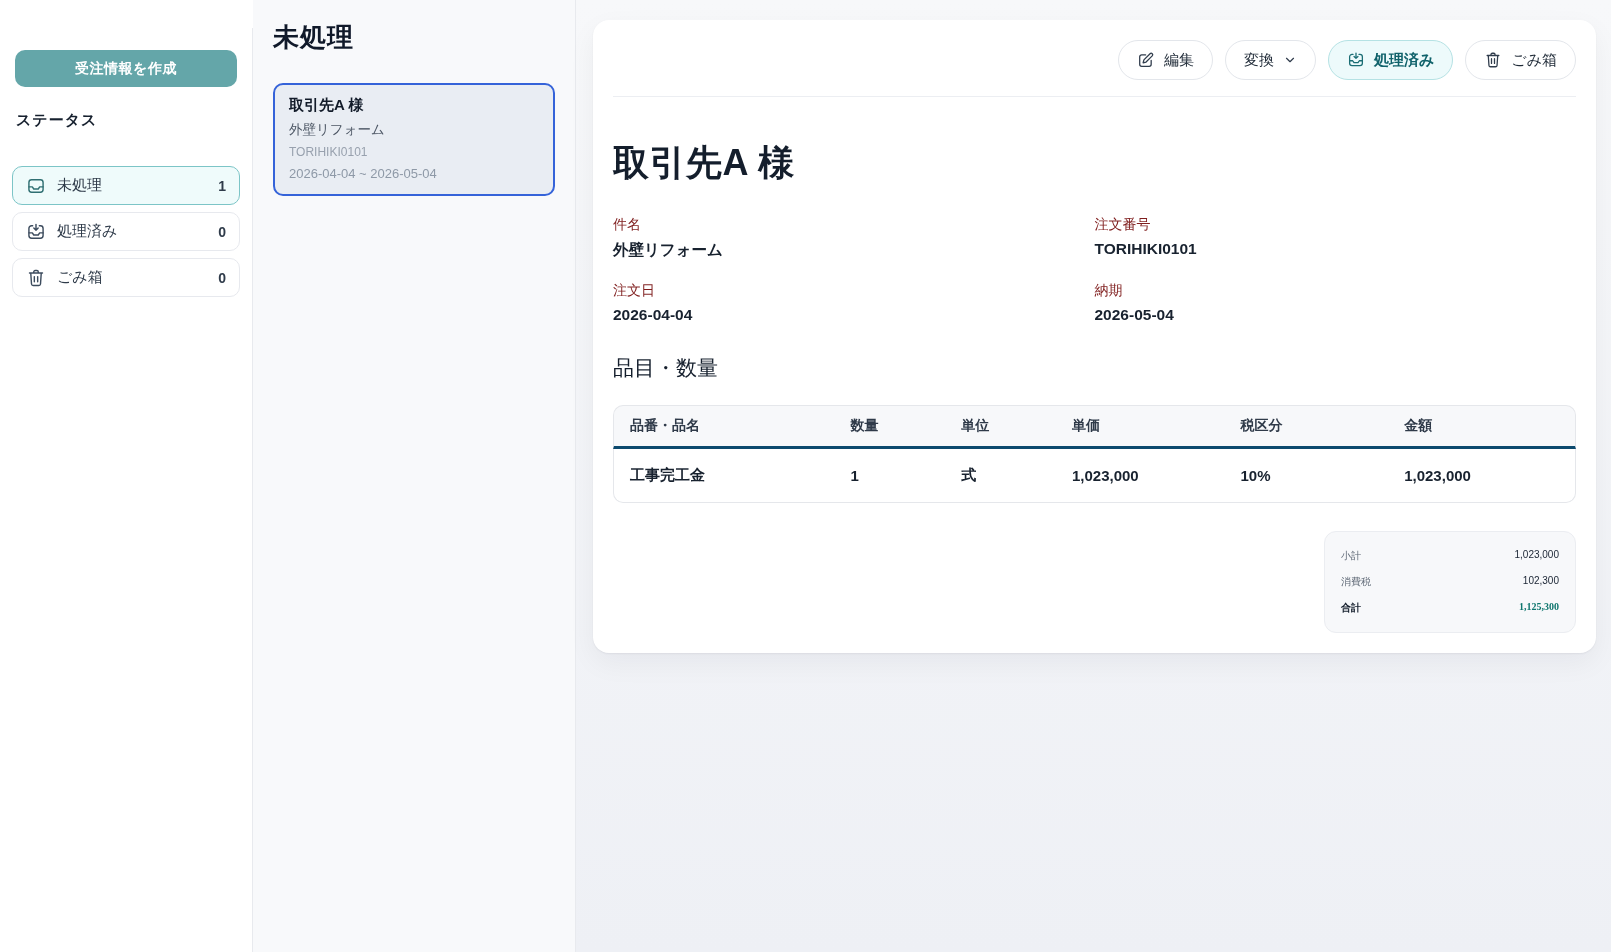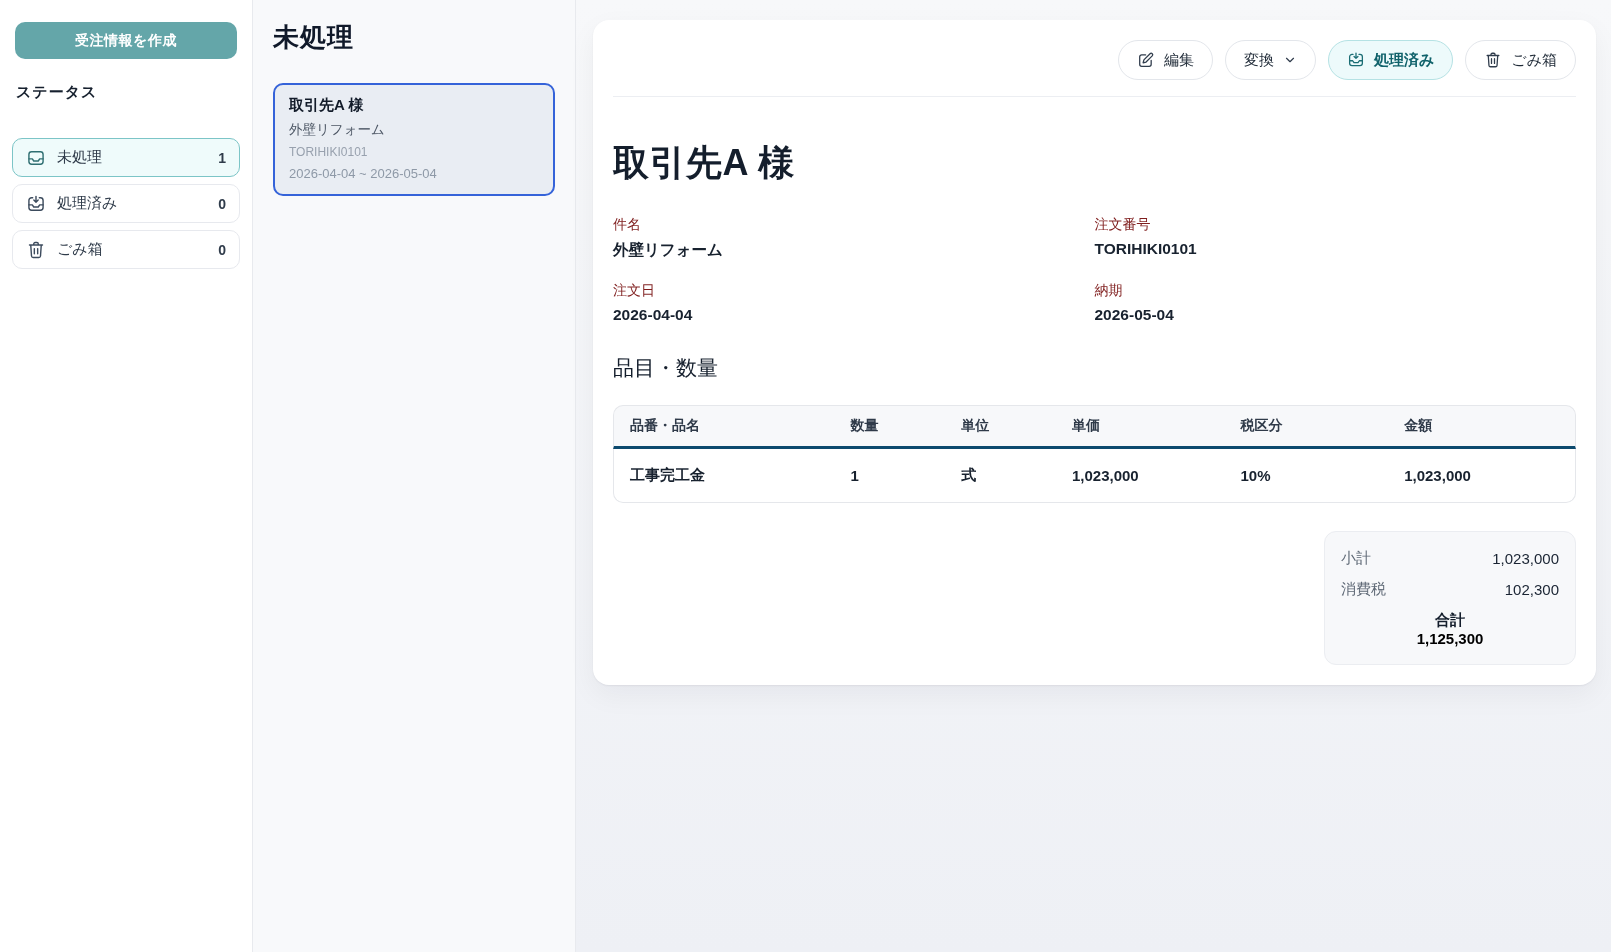--- a/index.html
+++ b/index.html
@@ -3,21 +3,21 @@
 <meta charset="utf-8">
 <style>
   * { margin:0; padding:0; box-sizing:border-box; }
   html,body { width:1611px; height:952px; overflow:hidden;
     font-family:"Liberation Sans","DejaVu Sans",sans-serif;
     color:#1c2533; background:#fff; }
   .app { display:flex; width:1611px; height:952px; }
 
   
   .sidebar { width:253px; flex:0 0 253px; background:#ffffff;
-    border-right:1px solid #e8eaee; padding:22px 15px; }
+    border-right:1px solid #e8eaee; padding:22px 15px;margin-top:28px; }
   .create-btn { display:block; width:100%; height:37px; border:none;
     border-radius:10px; background:#64a6a9; color:#ffffff;
     font-size:14px; font-weight:700; cursor:pointer;
     font-family:inherit; letter-spacing:.5px; }
   .status-title { margin:24px 1px 36px; font-size:15px; font-weight:800;
     color:#16202e; letter-spacing:1px; }
   .status-item { display:flex; align-items:center; gap:11px; height:39px;
     padding:0 13px; margin:0 -3px 7px -3px; background:#fff;
     border:1px solid #e7e9ee; border-radius:10px; font-size:15px;
     color:#2f3b4a; cursor:pointer; }
@@ -84,24 +84,24 @@
     color:#18222f; padding:17px 16px; border-bottom:1px solid #e5e7eb; }
   .items-table tbody td:first-child { border-left:1px solid #e5e7eb;
     border-bottom-left-radius:10px; }
   .items-table tbody td:last-child { border-right:1px solid #e5e7eb;
     border-bottom-right-radius:10px; }
 
   .summary-wrap { display:flex; justify-content:flex-end; margin-top:28px; }
   .summary { width:252px; background:#f7f8fa; border:1px solid #ebedf1;
     border-radius:12px; padding:11px 16px; }
   .summary-row { display:flex; justify-content:space-between;
-    align-items:center; padding:6px 0; font-size:15px; color:#5d6774; }
+    padding:6px 0; font-size:10px; color:#5d6774; }
   .summary-row .sum-val { color:#1a2433; }
-  .summary-row.total { font-weight:700; color:#141e2c;flex-direction:column; }
-  .summary-row.total .sum-val { color:#000000; font-weight:700; }
+  .summary-row.total { font-weight:700; color:#141e2c; }
+  .summary-row.total .sum-val { color:#0f766e; font-weight:700;font-family:Liberation Serif, serif; }
 </style>
 </head>
 <body>
 
 <div class="app">
 
   <aside class="sidebar">
     <button class="create-btn">受注情報を作成</button>
 
     <div class="status-title">ステータス</div>

